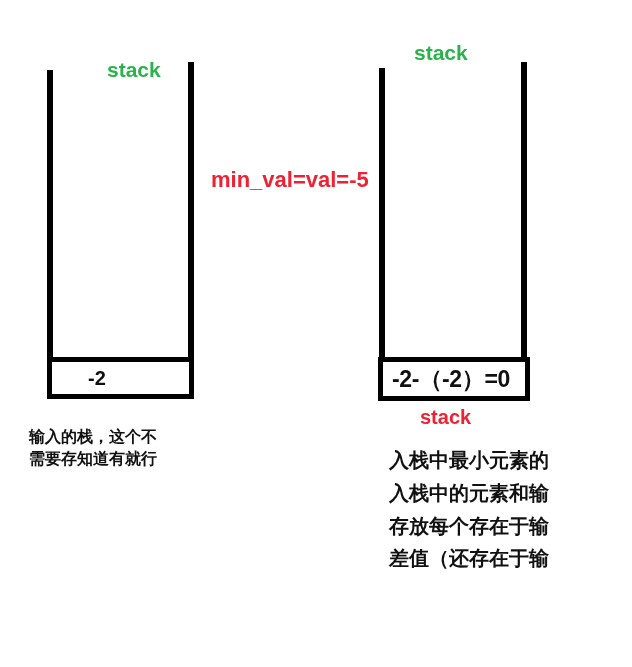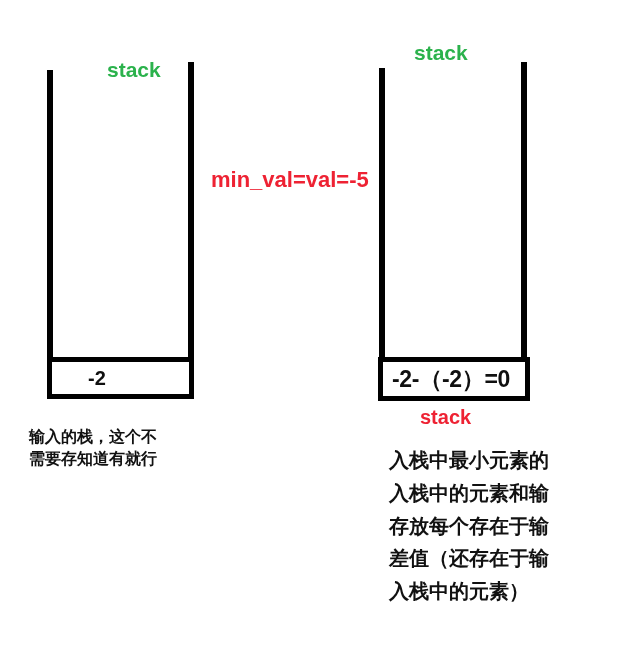--- a/index.html
+++ b/index.html
@@ -98,17 +98,16 @@
       <span class="cell-text" style="font-size:23px; margin-left:9px; letter-spacing:-0.3px;">-2-（-2）=0</span>
     </div>
 
     <div class="label label-red" style="left:420px; top:406px; font-size:20px;">stack</div>
 
     <div class="caption" style="left:389px; top:444px; font-size:20px; line-height:1.64;">
       <span>入栈中最小元素的</span>
       <span>入栈中的元素和输</span>
       <span>存放每个存在于输</span>
       <span>差值（还存在于输</span>
-      <span>入栈中的元素）</span>
     </div>
   </div>
 
 </div>
 
 </body></html>

